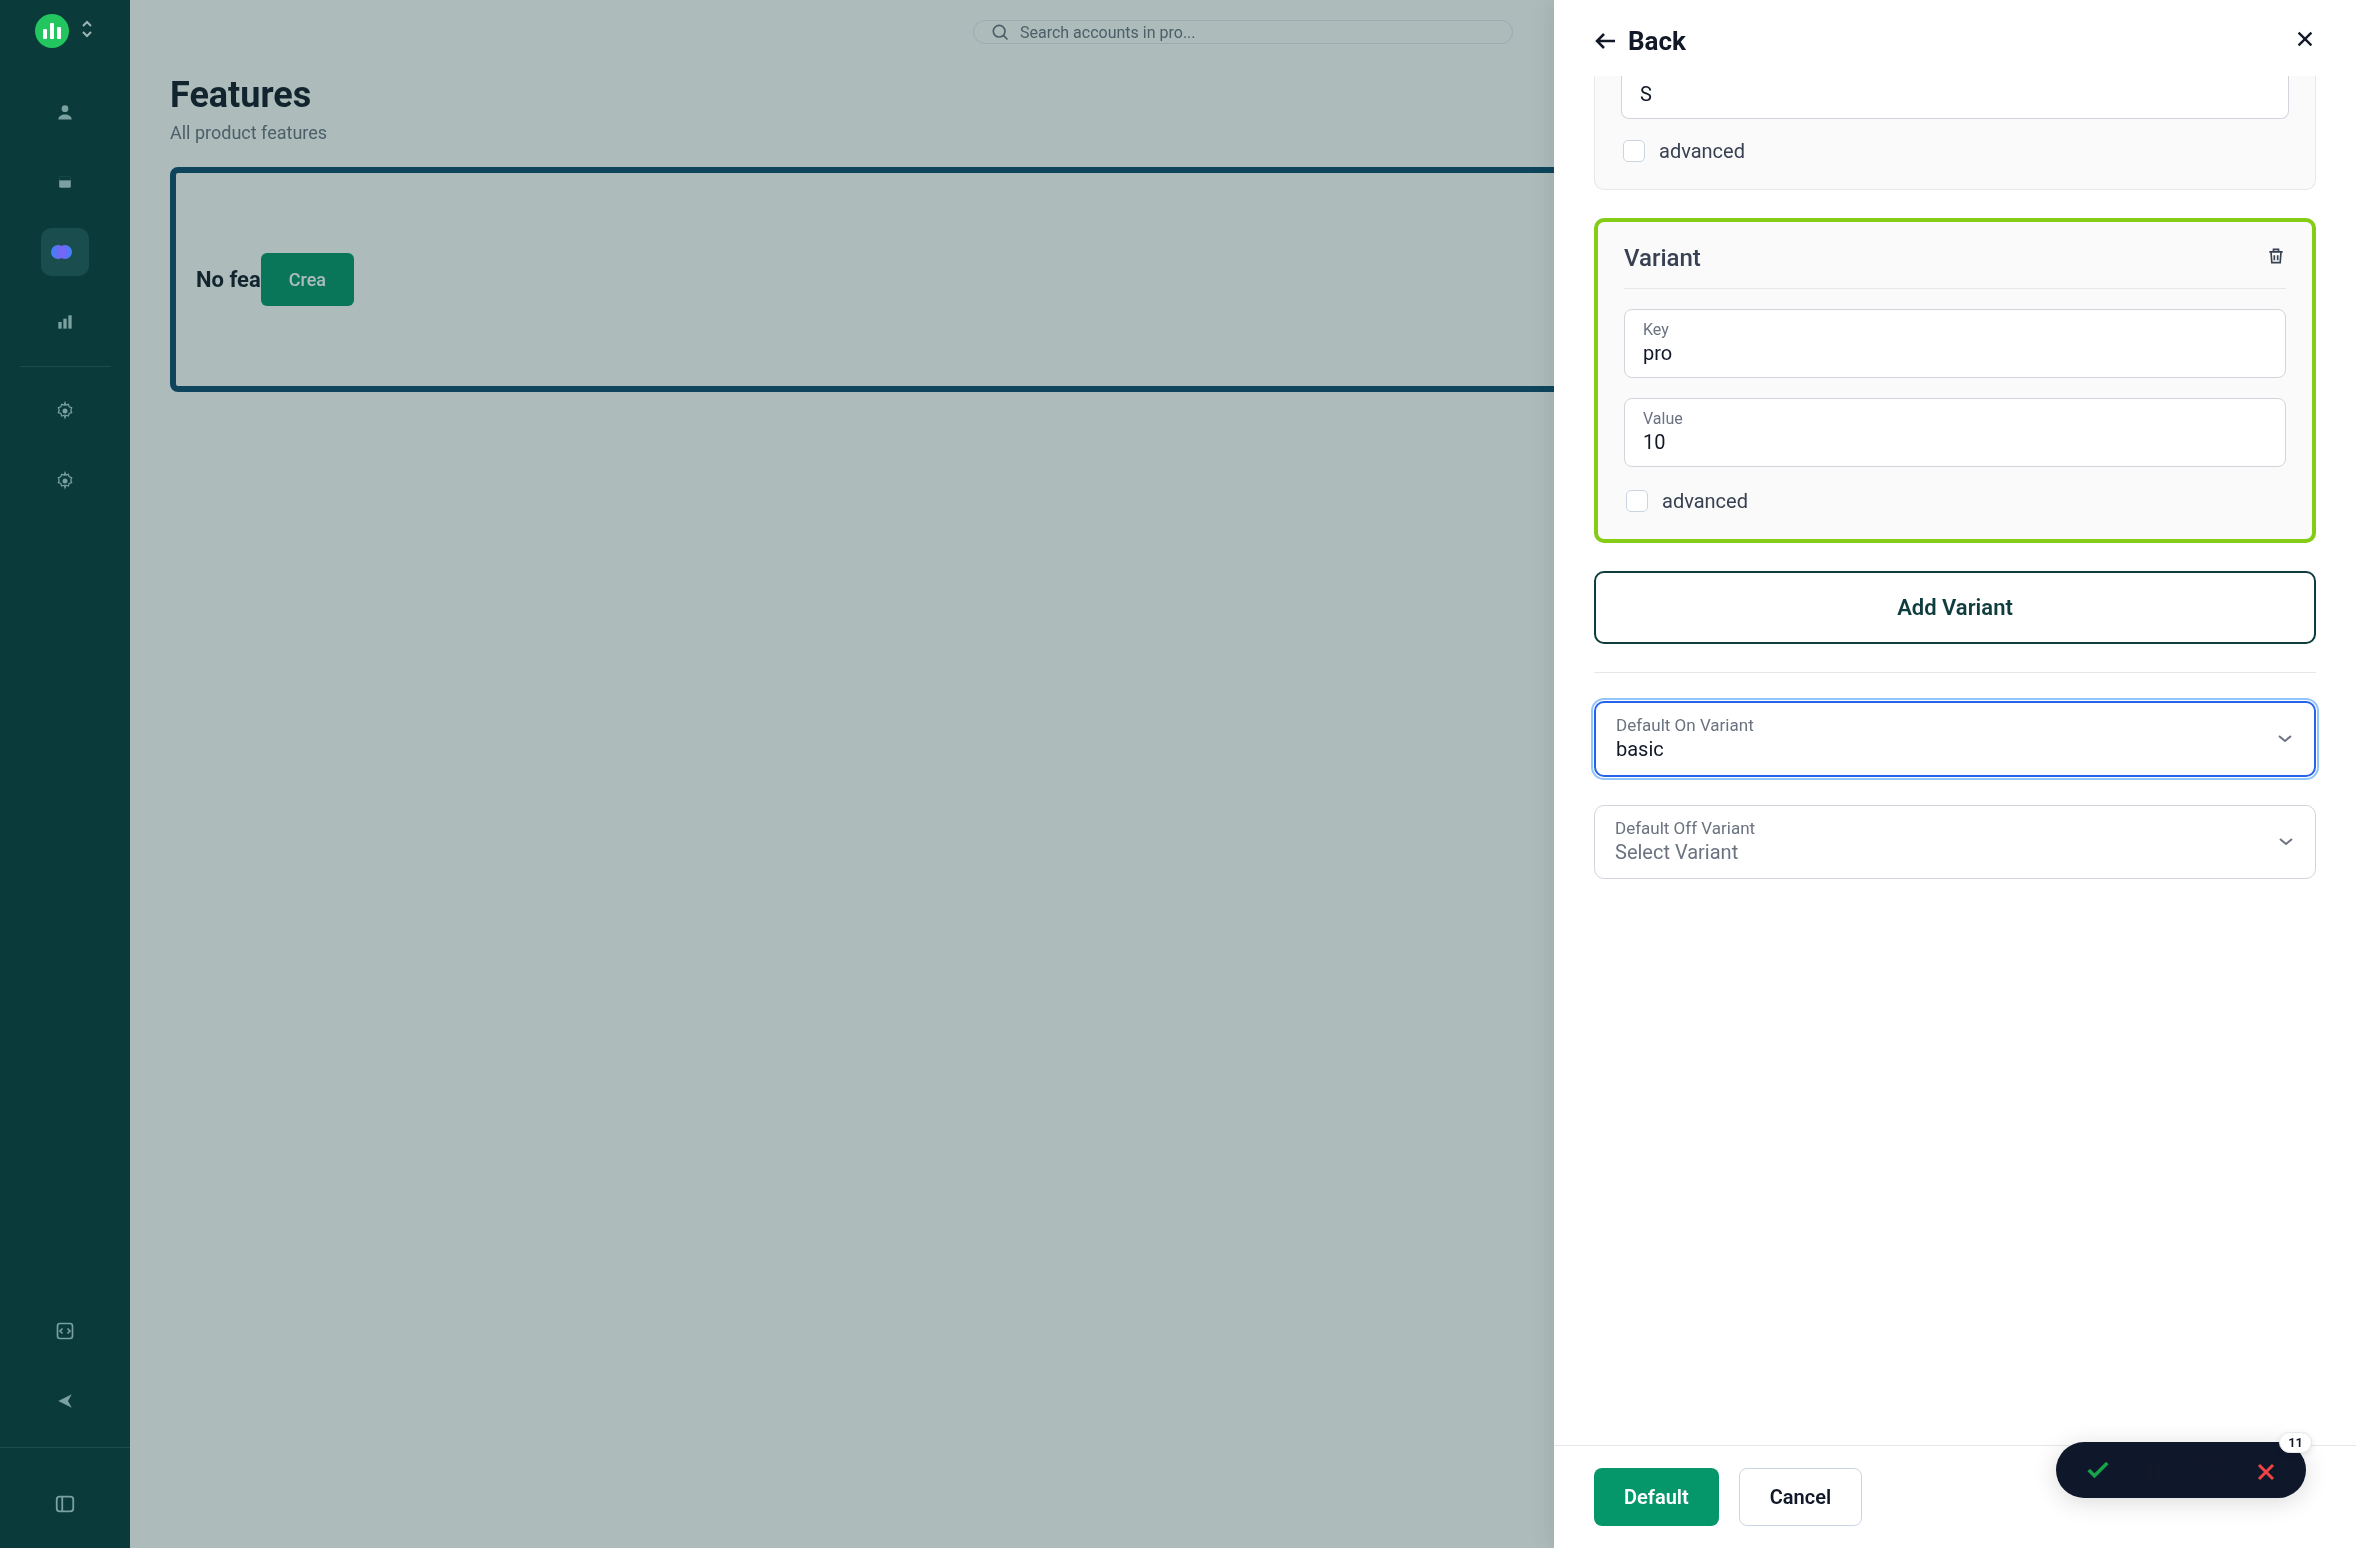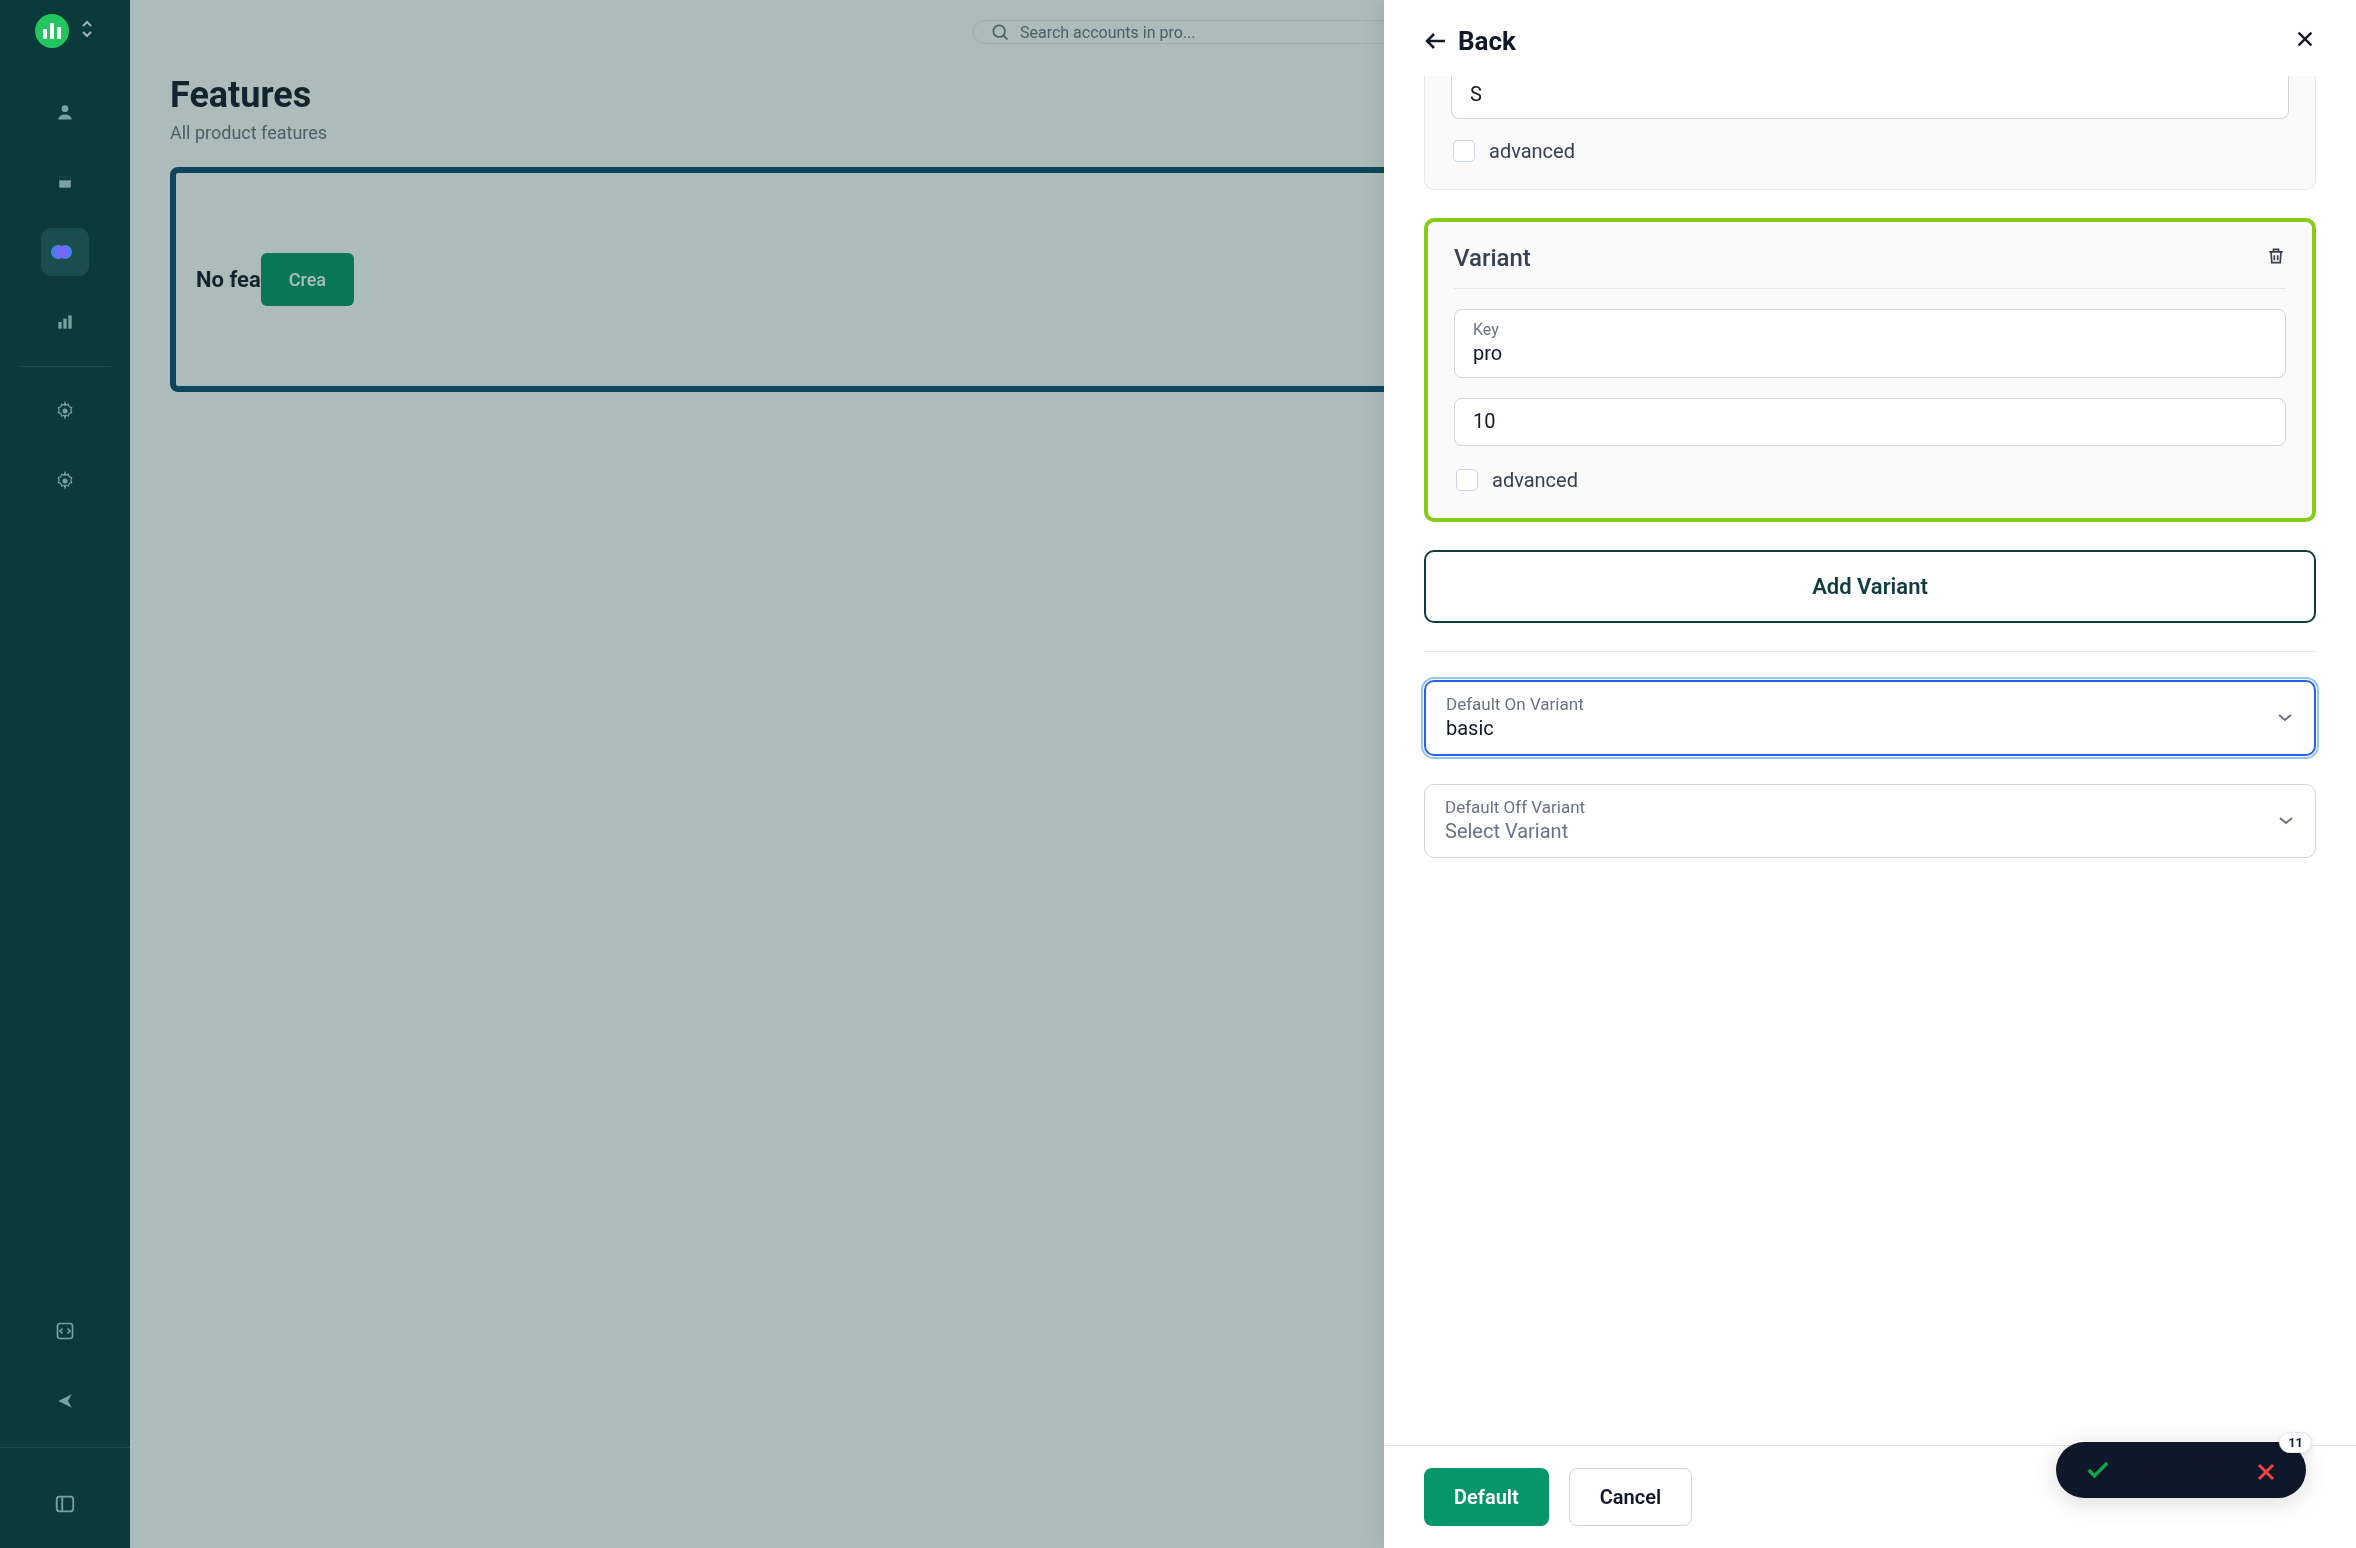--- a/index.html
+++ b/index.html
@@ -61,21 +61,21 @@
   }
 
   
   .dim {
     position:absolute; inset:0; background:rgba(20,60,60,0.35);
     pointer-events:none;
   }
 
   
   .drawer {
-    position:absolute; right:0; top:0; bottom:0; width:972px;
+    position:absolute; right:0; top:0; bottom:0; width:802px;
     background:#fff; display:flex; flex-direction:column;
     box-shadow:-4px 0 20px rgba(0,0,0,0.08);
   }
   .drawer-header {
     display:flex; align-items:center; justify-content:space-between;
     padding:26px 40px 20px 40px;
   }
   .back-group { display:flex; align-items:center; gap:10px; cursor:pointer; }
   .back-label { font-size:26px; font-weight:700; color:#111827; }
   .close-x { color:#111827; cursor:pointer; }
@@ -316,20 +316,21 @@
             </svg>
         </span>
       </div>
       <div class="card-sep"></div>
       <div class="card-body">
         <div class="field">
           <div class="field-label">Key</div>
           <div class="field-value">pro</div>
         </div>
         <div class="field">
+          <div class="field-label">Value</div>
           <div class="field-value">10</div>
         </div>
         <div class="check-row">
           <div class="checkbox"></div>
           <span class="check-label">advanced</span>
         </div>
       </div>
     </div>
 
     <button class="add-variant-btn">Add Variant</button>

